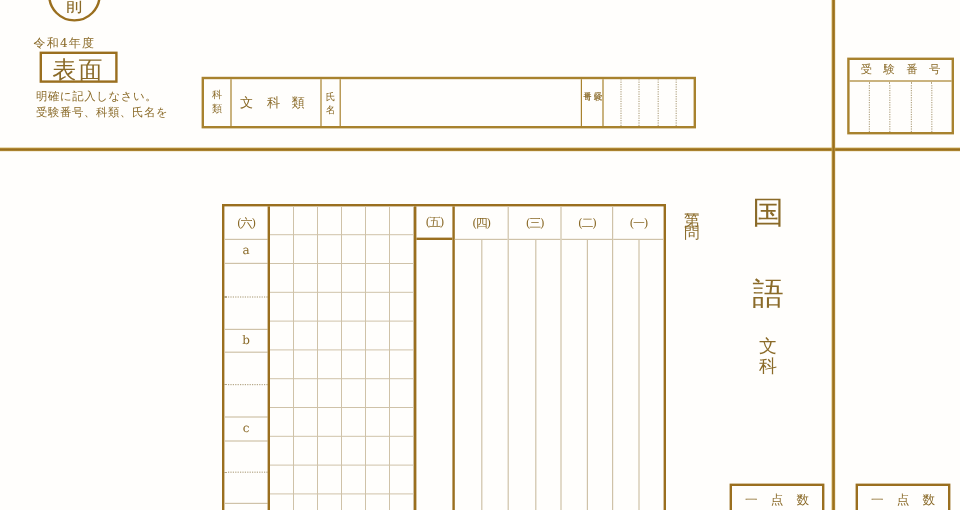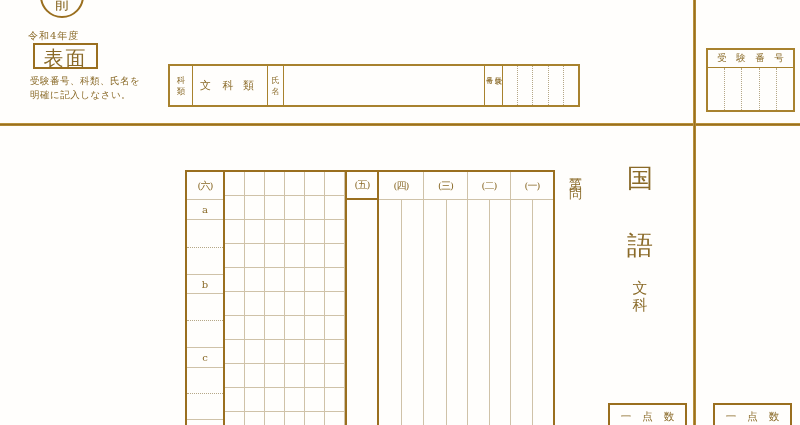--- a/index.html
+++ b/index.html
@@ -97,22 +97,22 @@
   <div class="rule-v"></div>
 
   <div class="front-circle">
     <span>前</span>
   </div>
   <div class="year">令和4年度</div>
   <div class="face-box">
     <span>表面</span>
   </div>
   <div class="instructions">
+    <div>明確に記入しなさい。</div>
     <div>受験番号、科類、氏名を</div>
-    <div>明確に記入しなさい。</div>
   </div>
 
   <div class="form">
     <div class="fcell vstack f-cat-label">
       <span>科</span>
       <span>類</span>
     </div>
     <div class="fcell f-cat-value">
       <span class="pfx">文 科</span>
       <span class="sfx">類</span>

